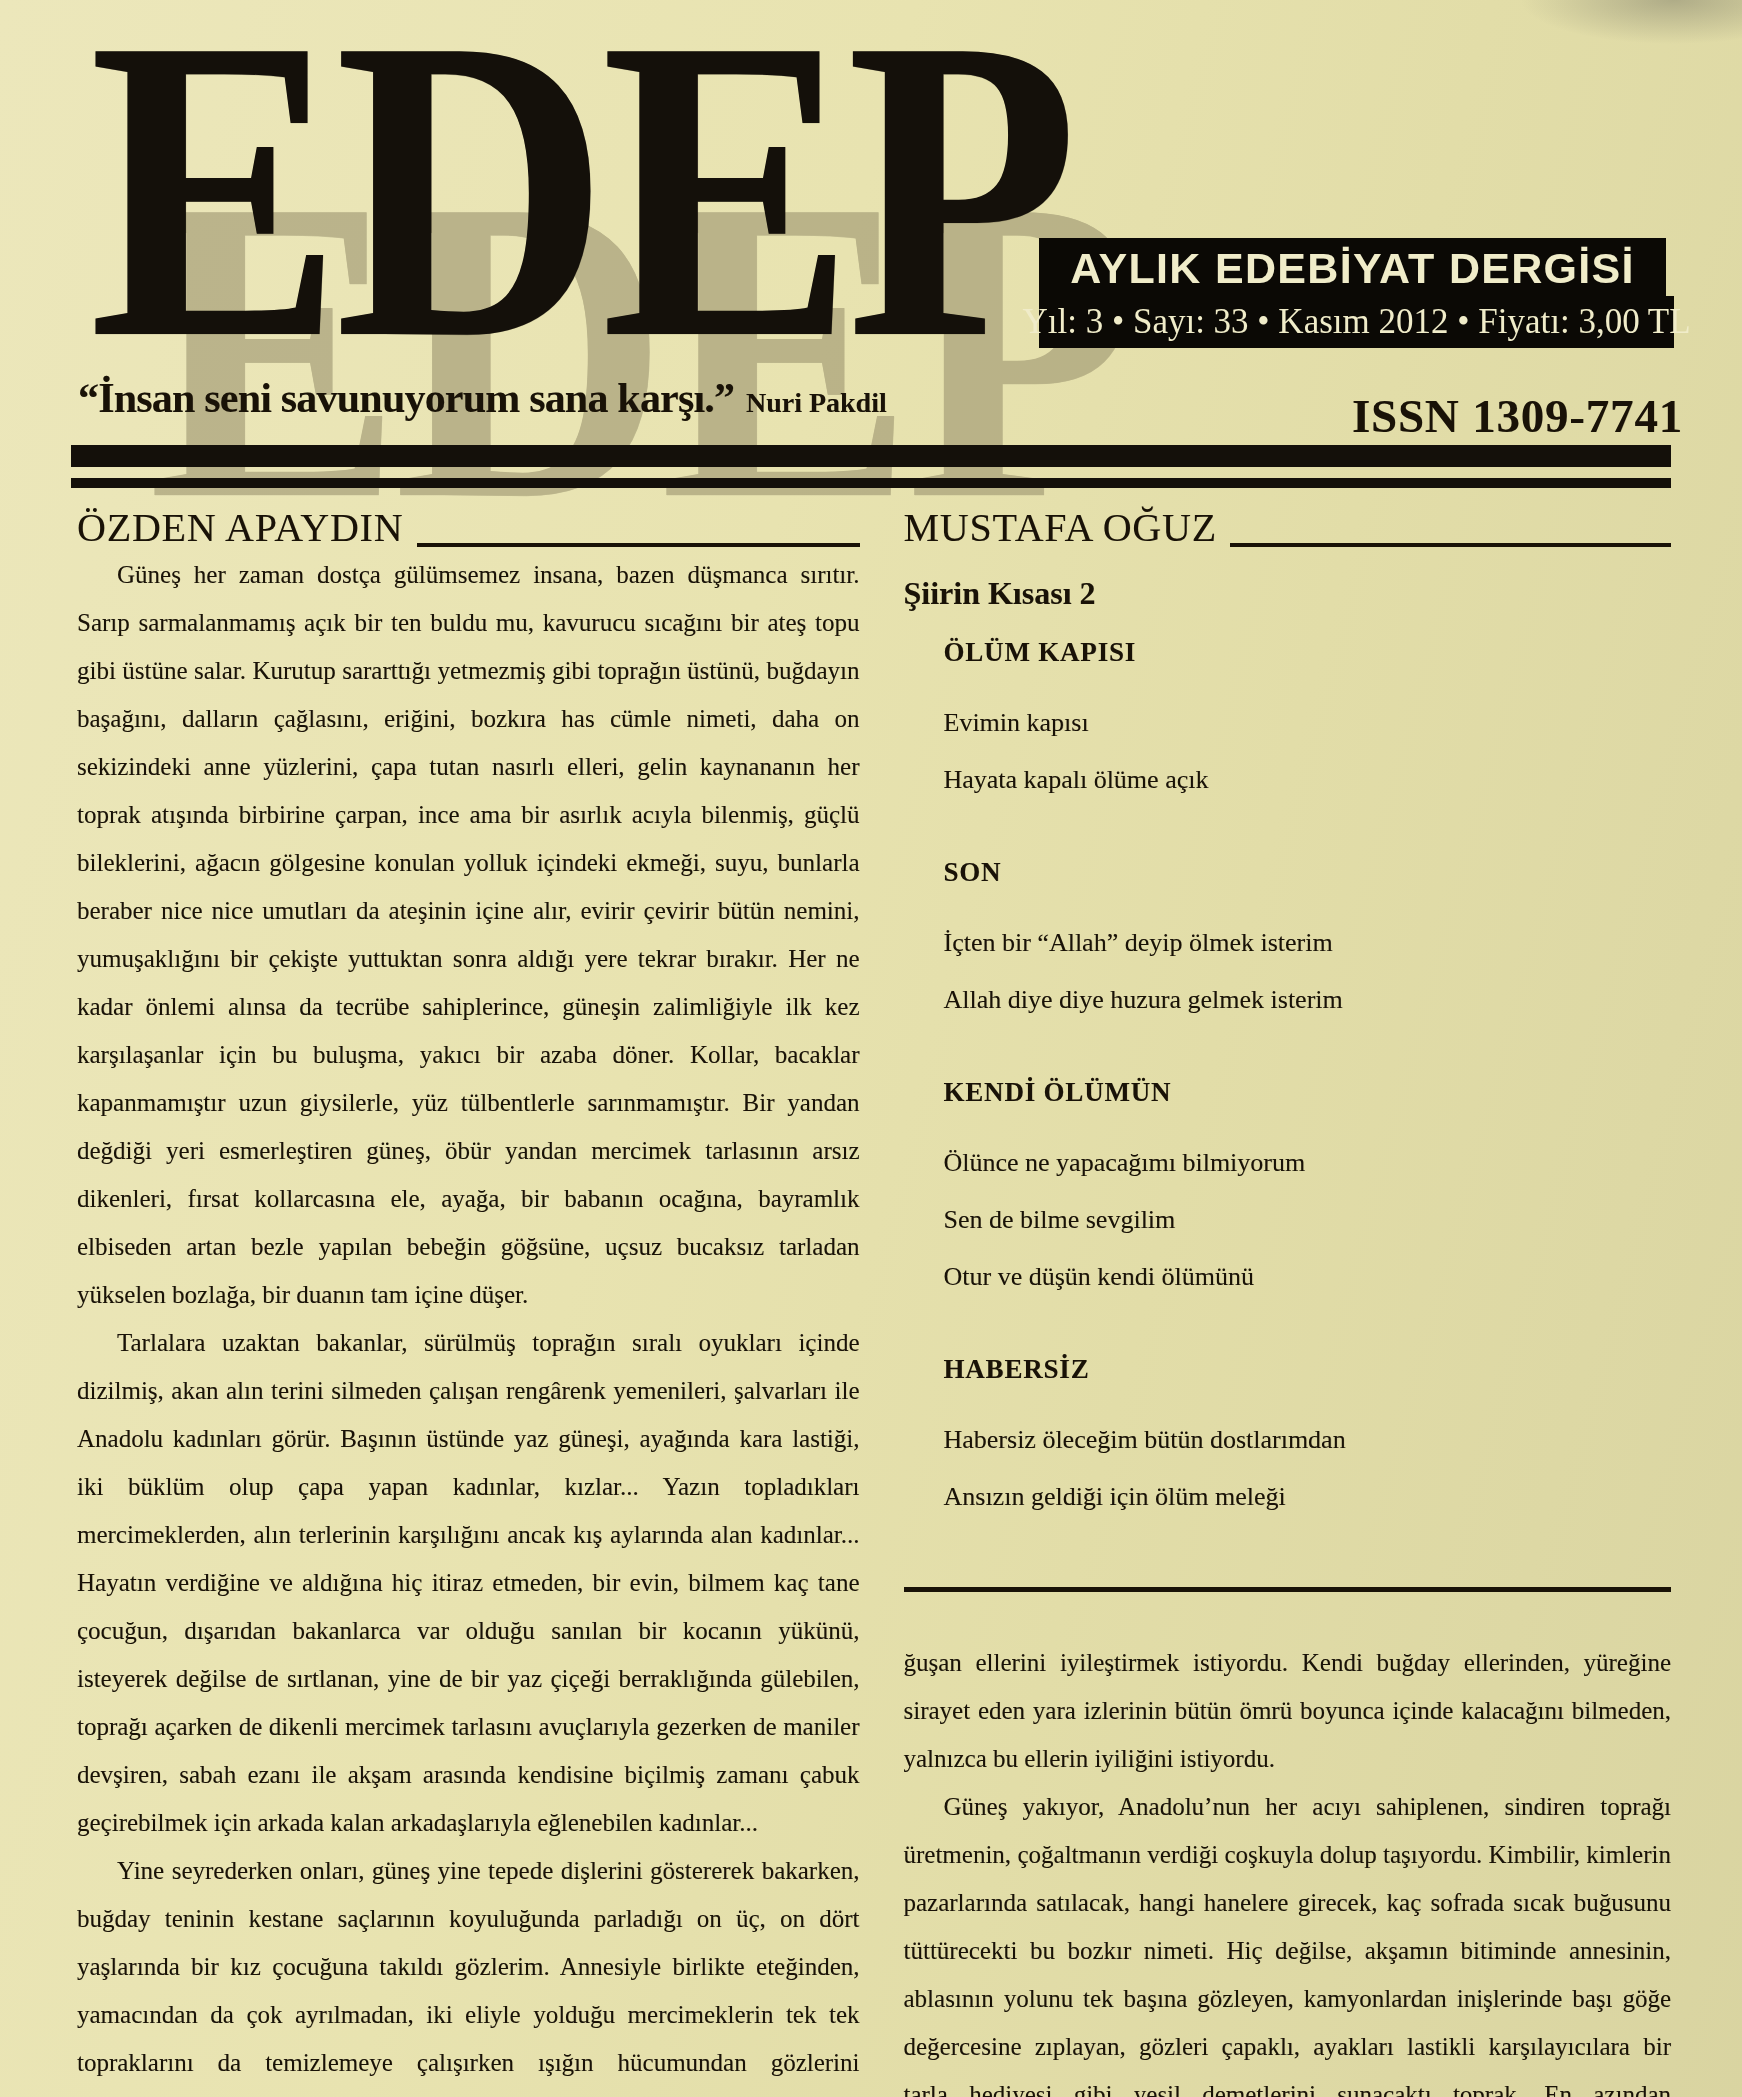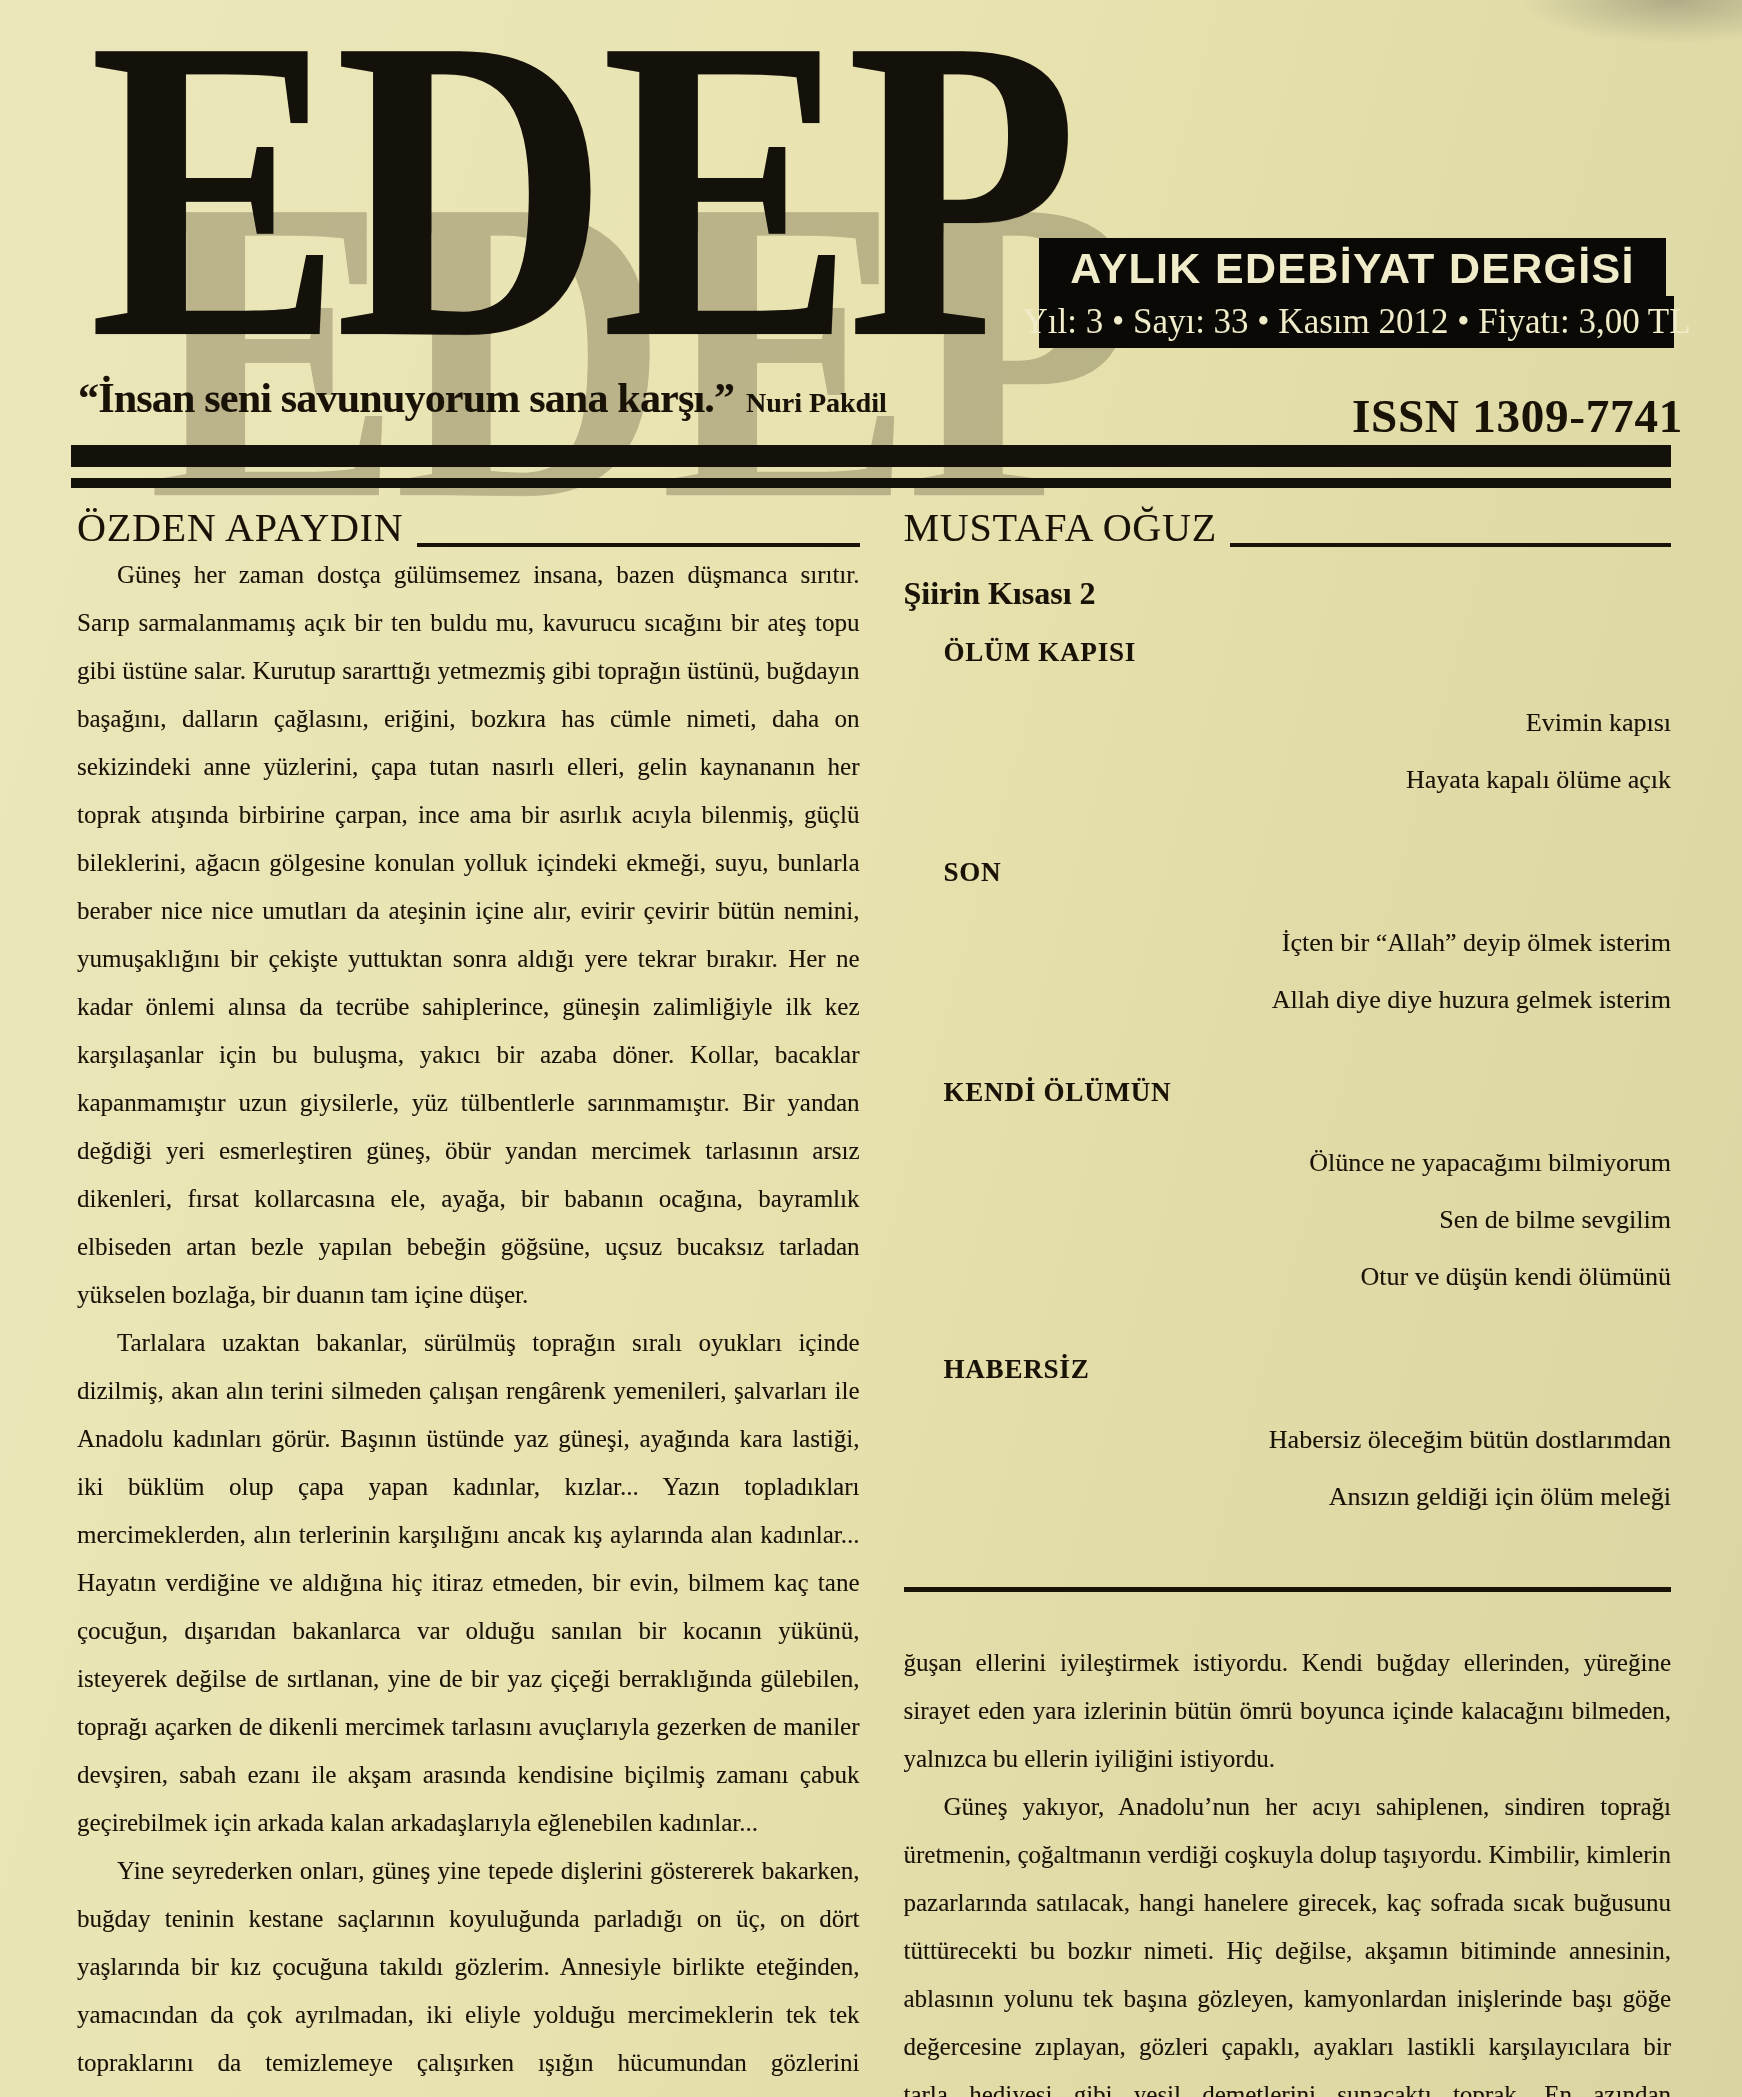--- a/index.html
+++ b/index.html
@@ -42,21 +42,21 @@
   .header-rule{flex:1;height:3.8px;background:#191207;align-self:flex-end;margin-left:13.4px;margin-bottom:3.8px;}
   .story-title{margin:24px 0 33px 0;font-weight:normal;}
   .genre{font-size:34px;}
   .title-bold{font-size:41px;font-weight:bold;}
   .poem-title{margin:24px 0 0 0;font-size:32px;font-weight:bold;}
   .body-text p{margin:0;text-indent:40px;text-align:justify;font-size:25px;line-height:48px;}
   .body-text p.no-indent{text-indent:0;}
   .poem-heading{font-weight:bold;font-size:27px;letter-spacing:0.8px;margin:49px 0 0 40px;}
   .poem-sections .poem-heading:first-child{margin-top:25px;}
   .stanza{margin:26px 0 0 40px;}
-  .poem-line{font-size:26px;line-height:57px;white-space:nowrap;text-align:right;}
+  .poem-line{font-size:26px;line-height:57px;white-space:nowrap;}
   .mid-rule{height:4.6px;background:#191207;margin-top:62px;}
   .continuation{margin-top:47px;}
 </style>
 </head>
 <body>
 
 <div class="page">
 
   <header>
     <div class="edep edep-ghost">EDEP</div>

